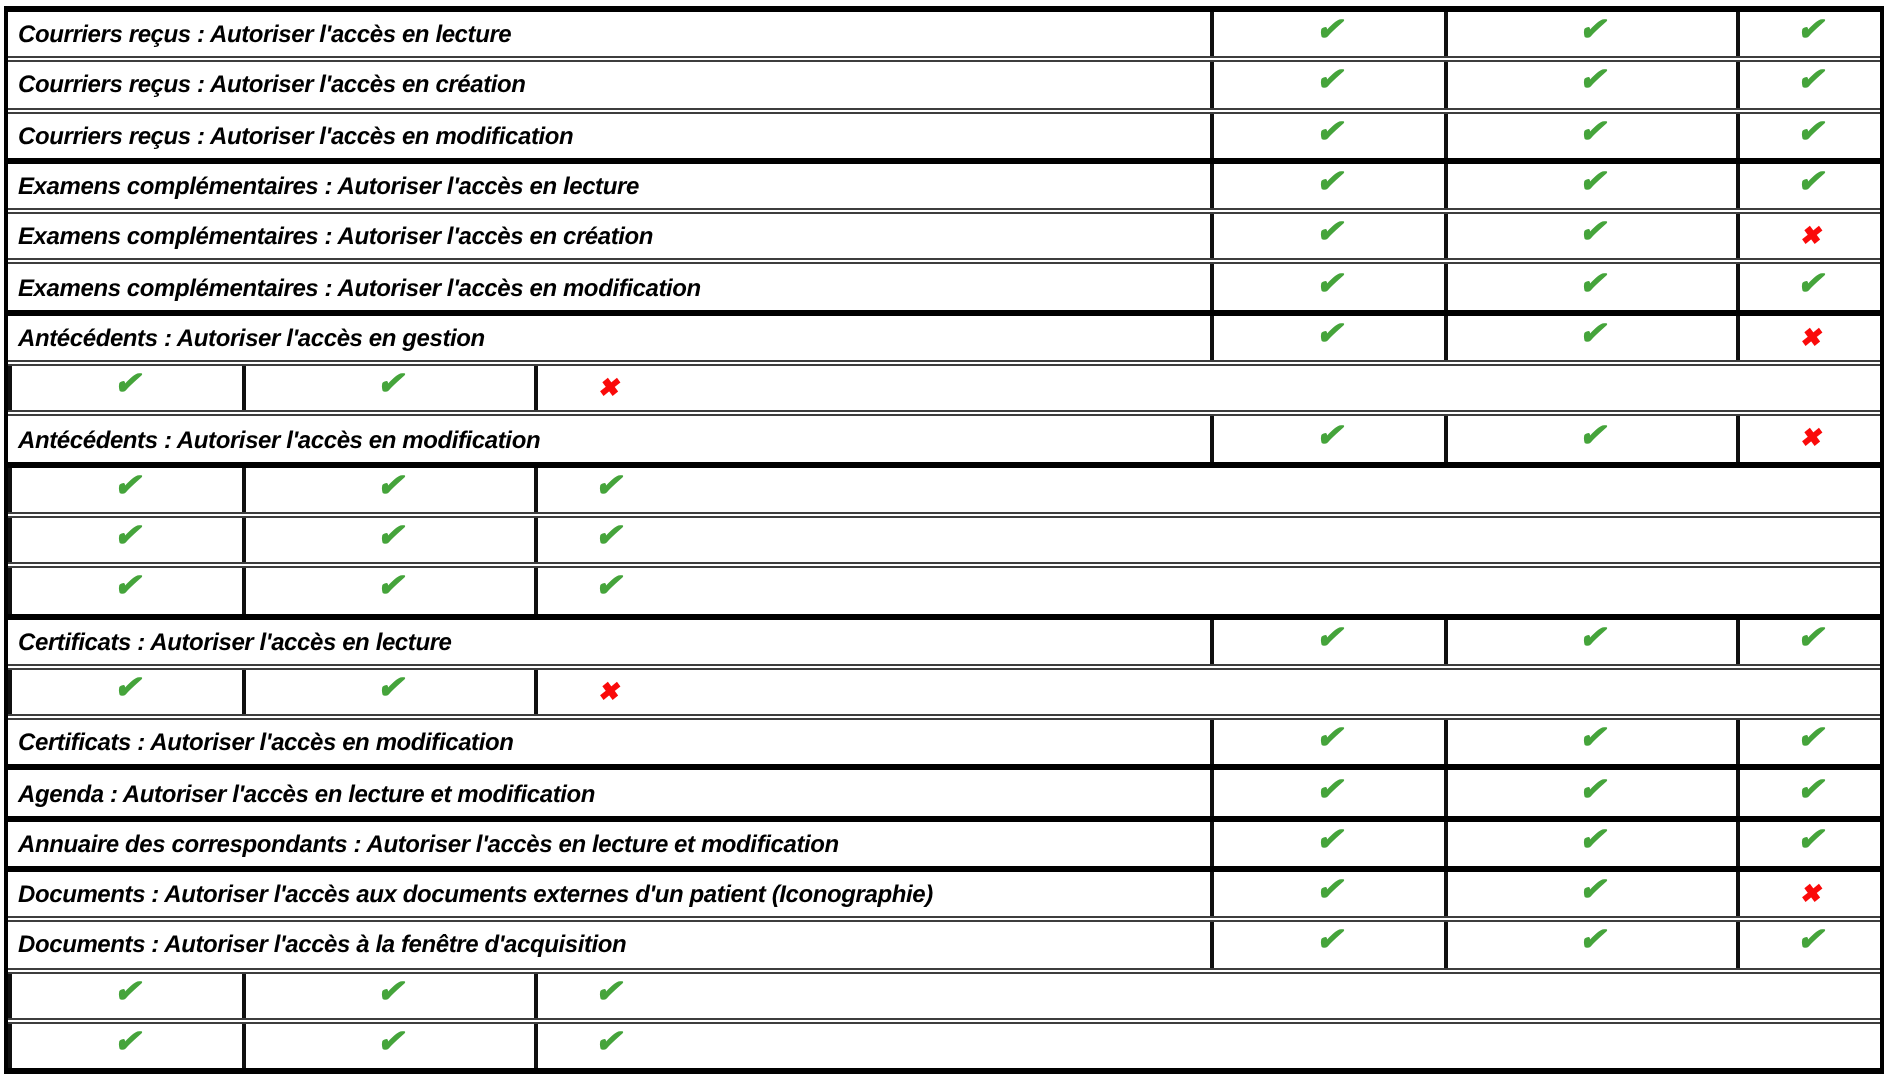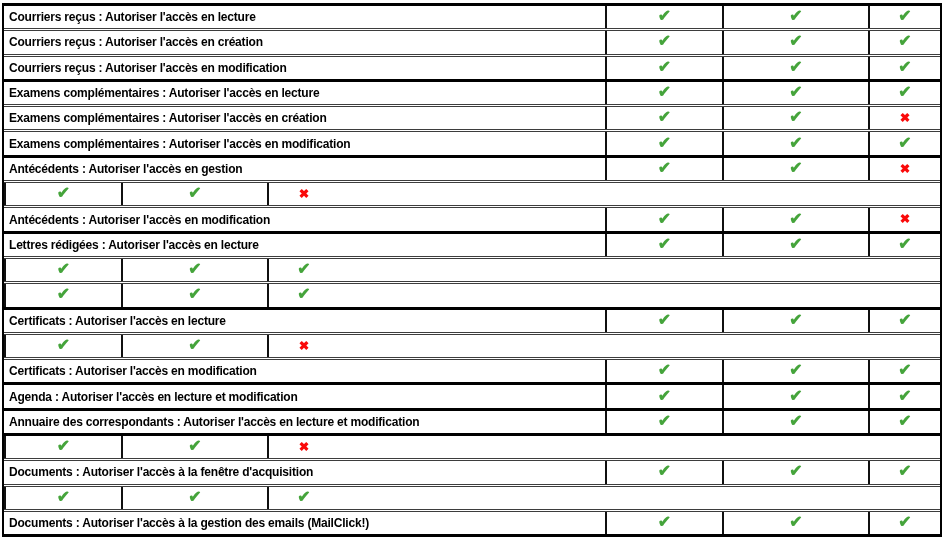--- a/index.html
+++ b/index.html
@@ -19,20 +19,21 @@
     background: #fff;
   }
   .group { border-bottom: 3px solid #000; }
   .group:last-child { border-bottom: none; }
   .row {
     display: flex;
     align-items: stretch;
     height: 22.3px;
     border-bottom: 3px double #3d3d3d;
     background: #fff;
+    font-style: italic;
   }
   .row:last-child { border-bottom: none; }
   .cell { display: flex; align-items: center; min-width: 0; }
   .c-label {
     flex: 1;
     padding-left: 5px;
     font-weight: bold;
     font-size: 12px;
     letter-spacing: -0.2px;
     color: #000;
@@ -170,21 +171,20 @@
         <div class="cell c-mark m2">
           <span class="icon-check" style="color: rgb(69, 164, 59);">✔</span>
         </div>
         <div class="cell c-mark m3">
           <span class="icon-cross" style="color: rgb(250, 10, 10);">✖</span>
         </div>
       </div>
     </div>
     <div class="group">
       <div class="row">
-        <div class="cell c-label">Lettres rédigées : Autoriser l'accès en lecture</div>
         <div class="cell c-mark m1">
           <span class="icon-check" style="color: rgb(69, 164, 59);">✔</span>
         </div>
         <div class="cell c-mark m2">
           <span class="icon-check" style="color: rgb(69, 164, 59);">✔</span>
         </div>
         <div class="cell c-mark m3">
           <span class="icon-check" style="color: rgb(69, 164, 59);">✔</span>
         </div>
       </div>
@@ -271,20 +271,21 @@
         <div class="cell c-mark m2">
           <span class="icon-check" style="color: rgb(69, 164, 59);">✔</span>
         </div>
         <div class="cell c-mark m3">
           <span class="icon-check" style="color: rgb(69, 164, 59);">✔</span>
         </div>
       </div>
     </div>
     <div class="group">
       <div class="row">
+        <div class="cell c-label">Documents : Autoriser l'accès aux documents externes d'un patient (Iconographie)</div>
         <div class="cell c-mark m1">
           <span class="icon-check" style="color: rgb(69, 164, 59);">✔</span>
         </div>
         <div class="cell c-mark m2">
           <span class="icon-check" style="color: rgb(69, 164, 59);">✔</span>
         </div>
         <div class="cell c-mark m3">
           <span class="icon-cross" style="color: rgb(250, 10, 10);">✖</span>
         </div>
       </div>
@@ -305,21 +306,20 @@
           <span class="icon-check" style="color: rgb(69, 164, 59);">✔</span>
         </div>
         <div class="cell c-mark m2">
           <span class="icon-check" style="color: rgb(69, 164, 59);">✔</span>
         </div>
         <div class="cell c-mark m3">
           <span class="icon-check" style="color: rgb(69, 164, 59);">✔</span>
         </div>
       </div>
       <div class="row">
-        <div class="cell c-label">Documents : Autoriser l'accès à la gestion des emails (MailClick!)</div>
         <div class="cell c-mark m1">
           <span class="icon-check" style="color: rgb(69, 164, 59);">✔</span>
         </div>
         <div class="cell c-mark m2">
           <span class="icon-check" style="color: rgb(69, 164, 59);">✔</span>
         </div>
         <div class="cell c-mark m3">
           <span class="icon-check" style="color: rgb(69, 164, 59);">✔</span>
         </div>
       </div>

